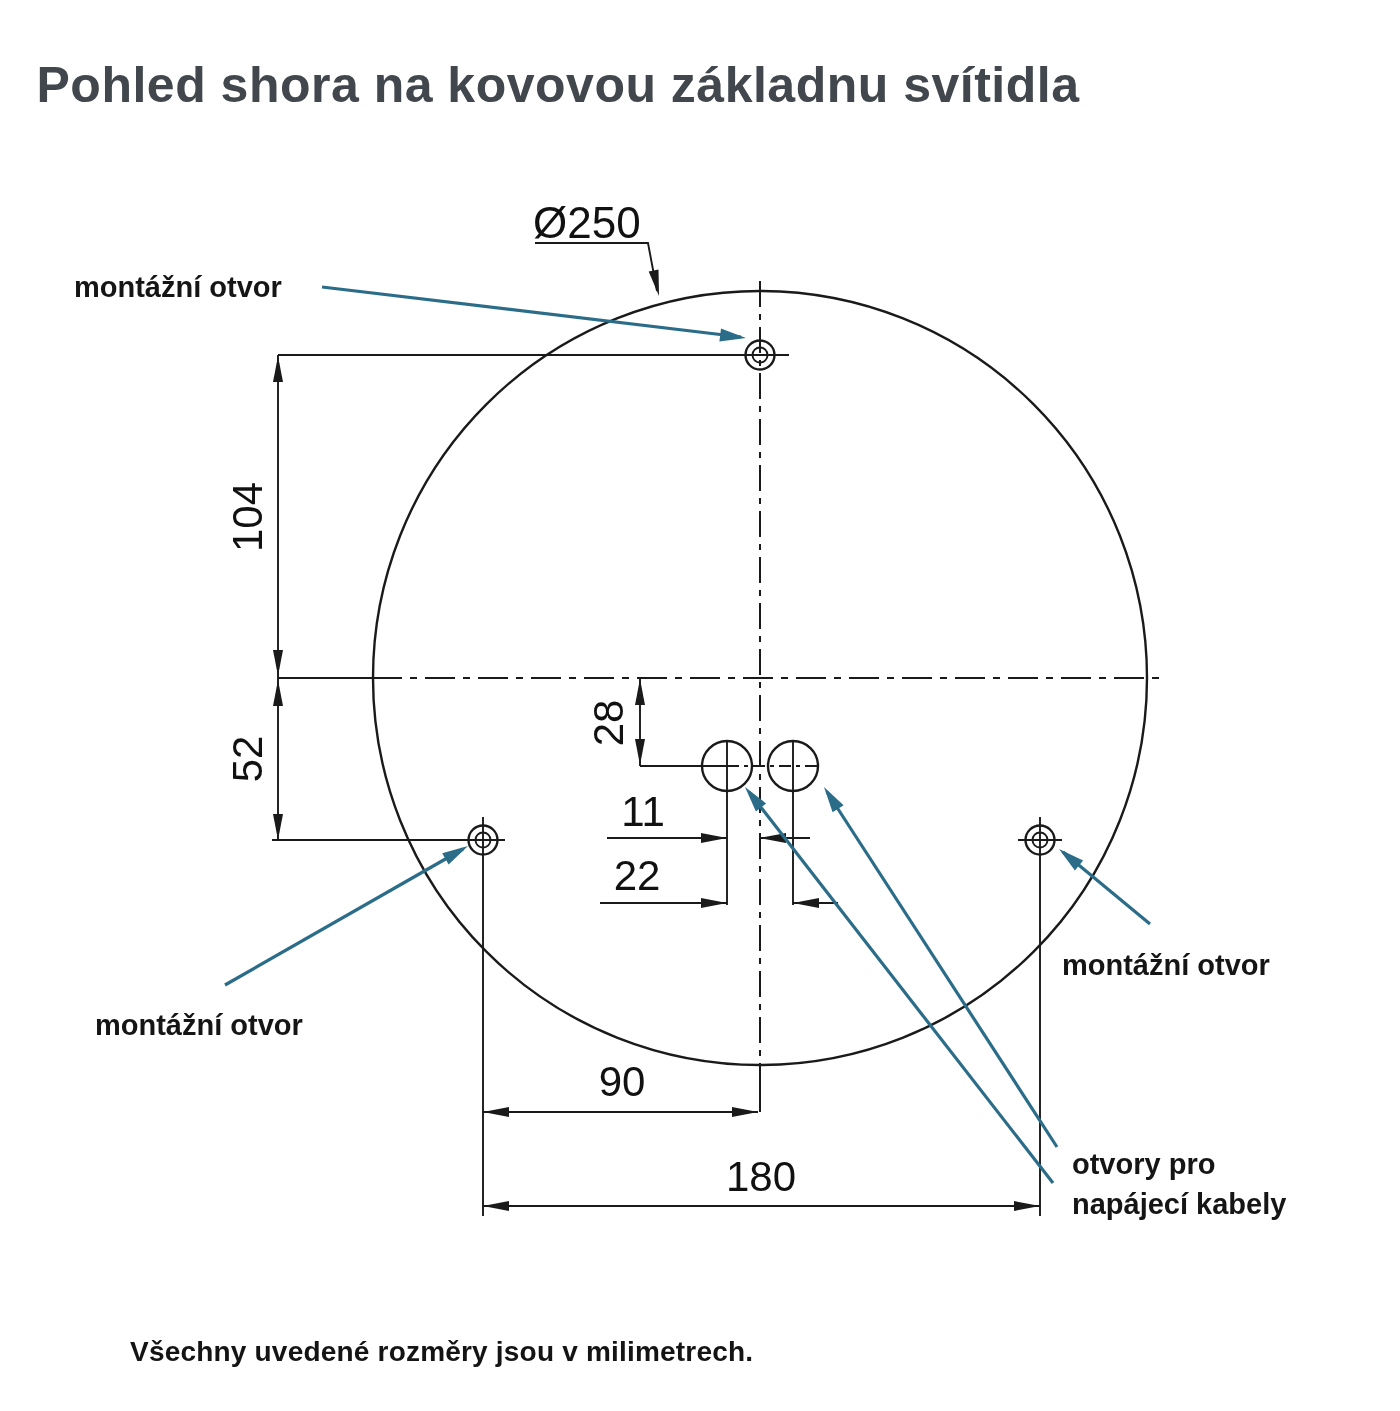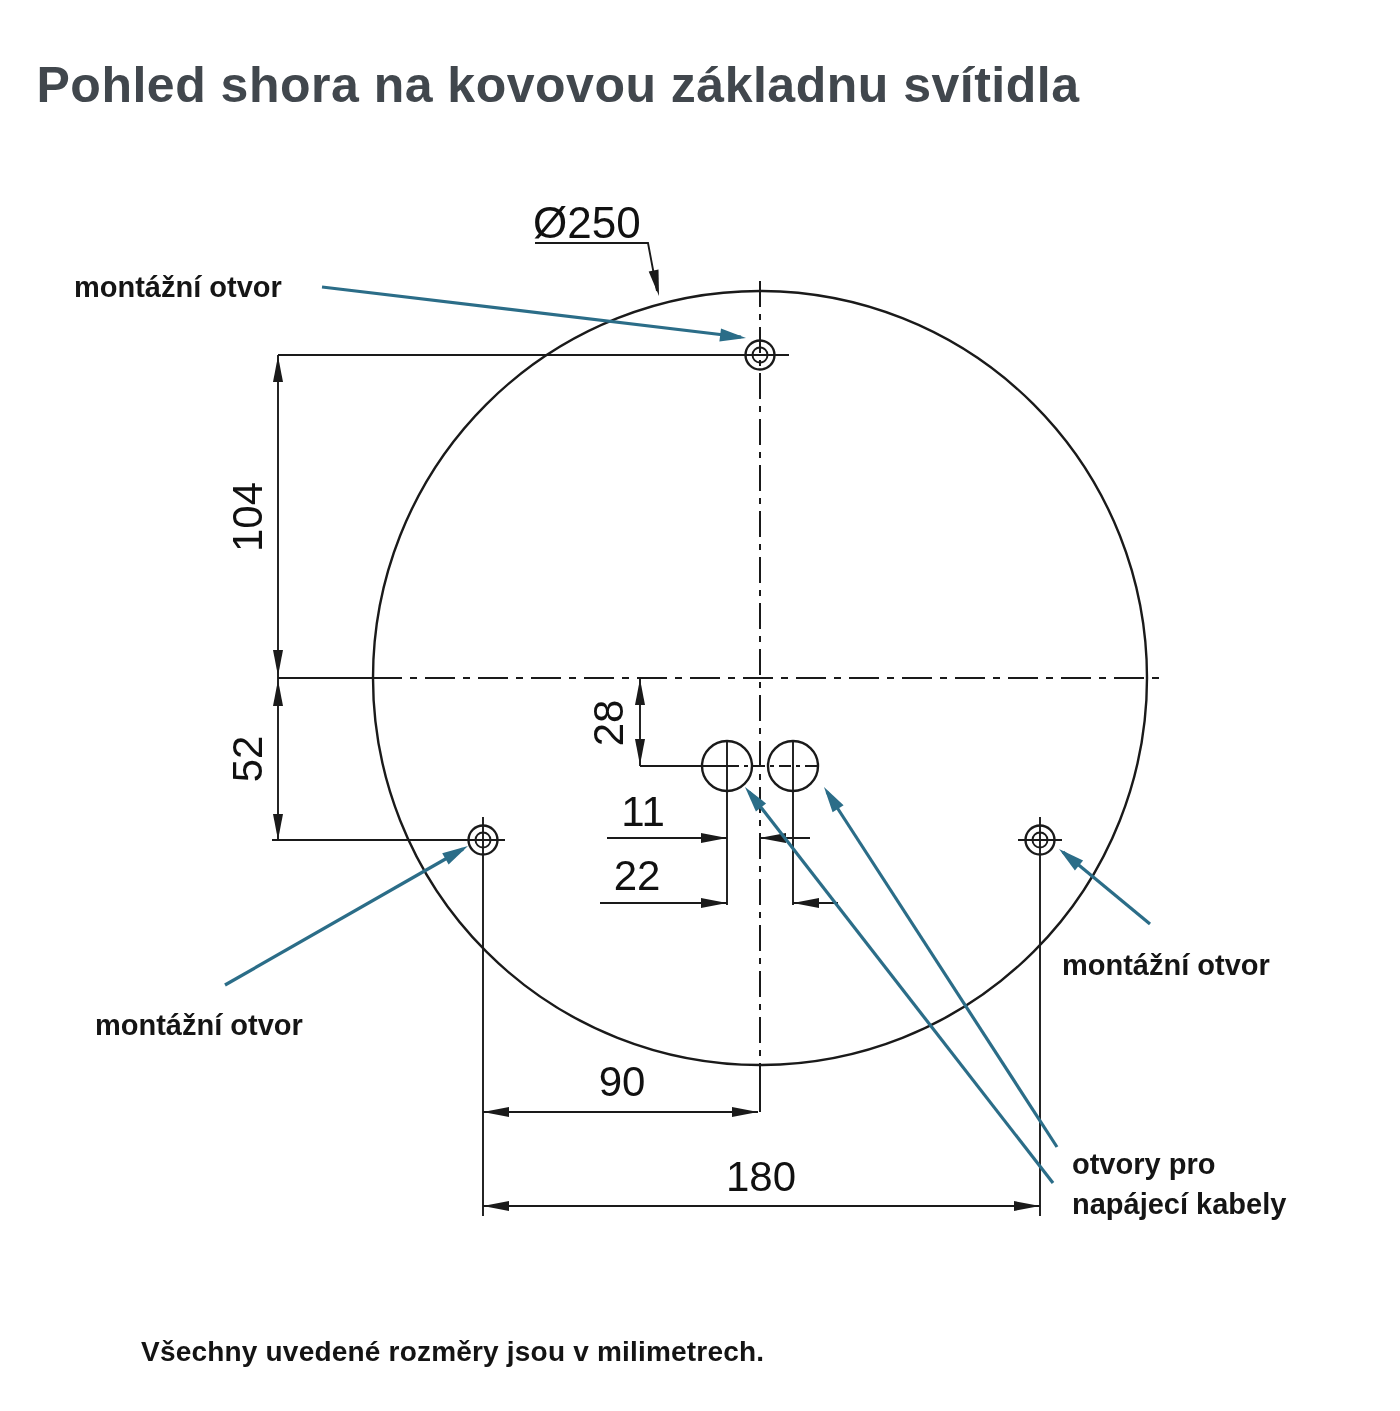--- a/index.html
+++ b/index.html
@@ -2,21 +2,21 @@
 <html><head>
 <meta charset="utf-8">
 <style>
   html,body{margin:0;padding:0;background:#ffffff;}
   body{width:1400px;height:1411px;position:relative;font-family:"Liberation Sans",sans-serif;overflow:hidden;}
   .page-title{
     position:absolute;top:56px;left:0;width:1116px;text-align:center;
     font-size:50px;font-weight:600;color:#41474d;letter-spacing:.5px;
   }
   .note{
-    position:absolute;left:141px;top:1336px;
+    position:absolute;left:130px;top:1336px;
     font-size:28px;font-weight:600;color:#141414;letter-spacing:.2px;
   }
   svg{position:absolute;left:0;top:0;}
   .thin  {stroke:#1a1a1a;stroke-width:1.9;fill:none;}
   .thick {stroke:#1a1a1a;stroke-width:2.4;fill:none;}
   .center{stroke:#1a1a1a;stroke-width:2;fill:none;}
   .teal  {stroke:#2b6d88;stroke-width:3.2;fill:none;}
   .tealfill{fill:#2b6d88;stroke:none;}
   .blackfill{fill:#1a1a1a;stroke:none;}
   .dimtxt{font-family:"Liberation Sans",sans-serif;font-size:42px;fill:#111;font-weight:400;}

